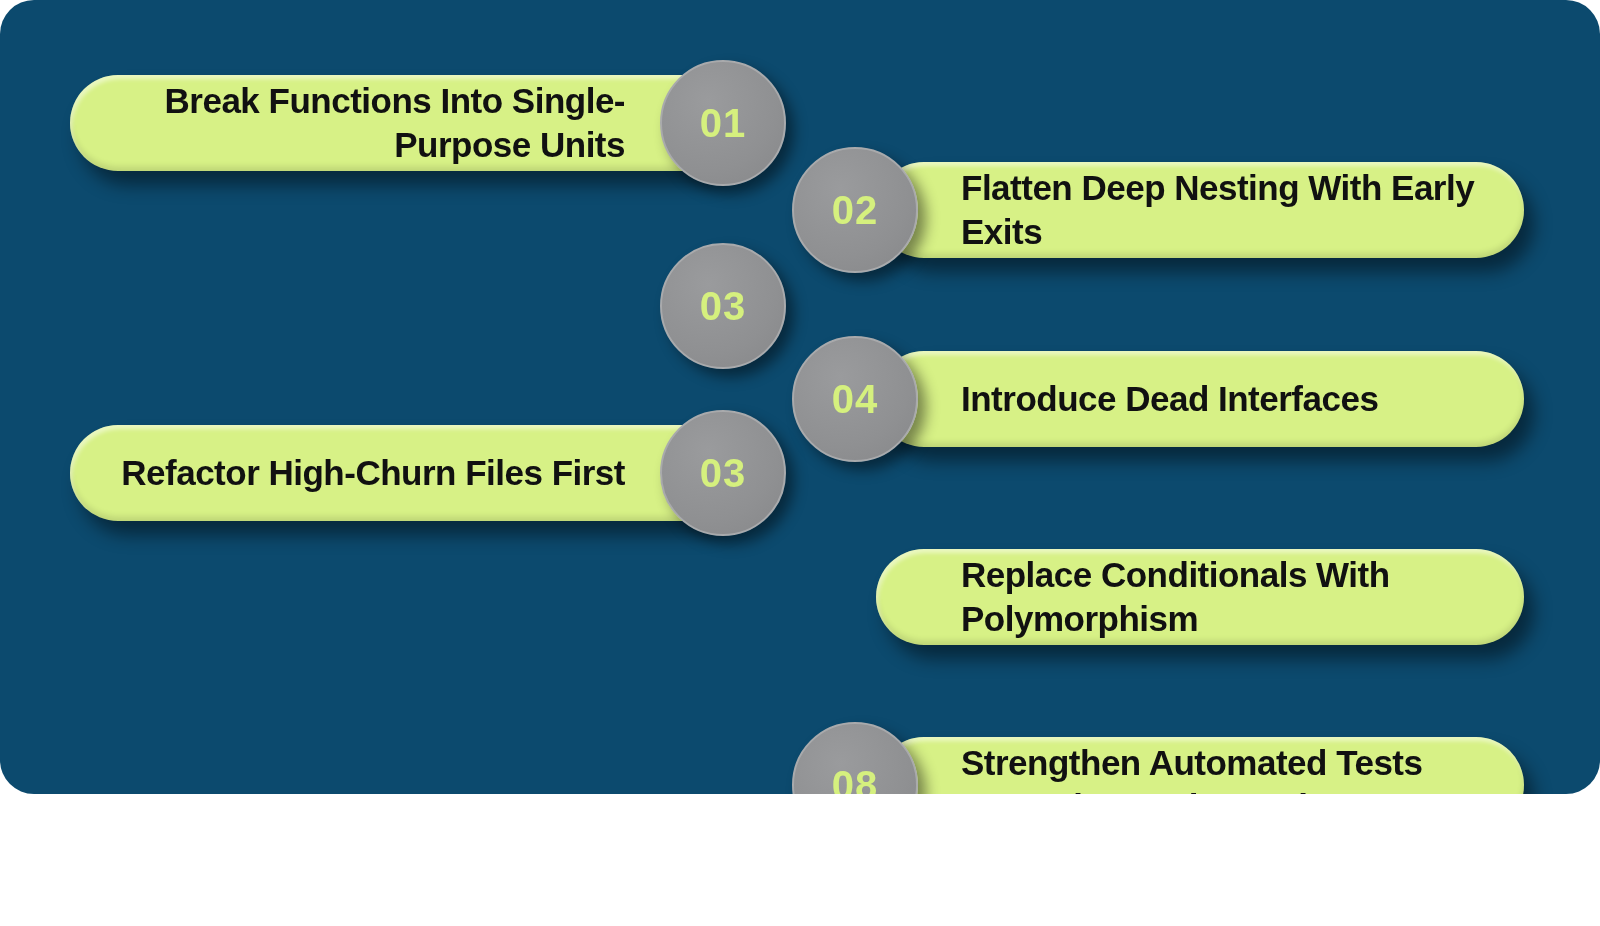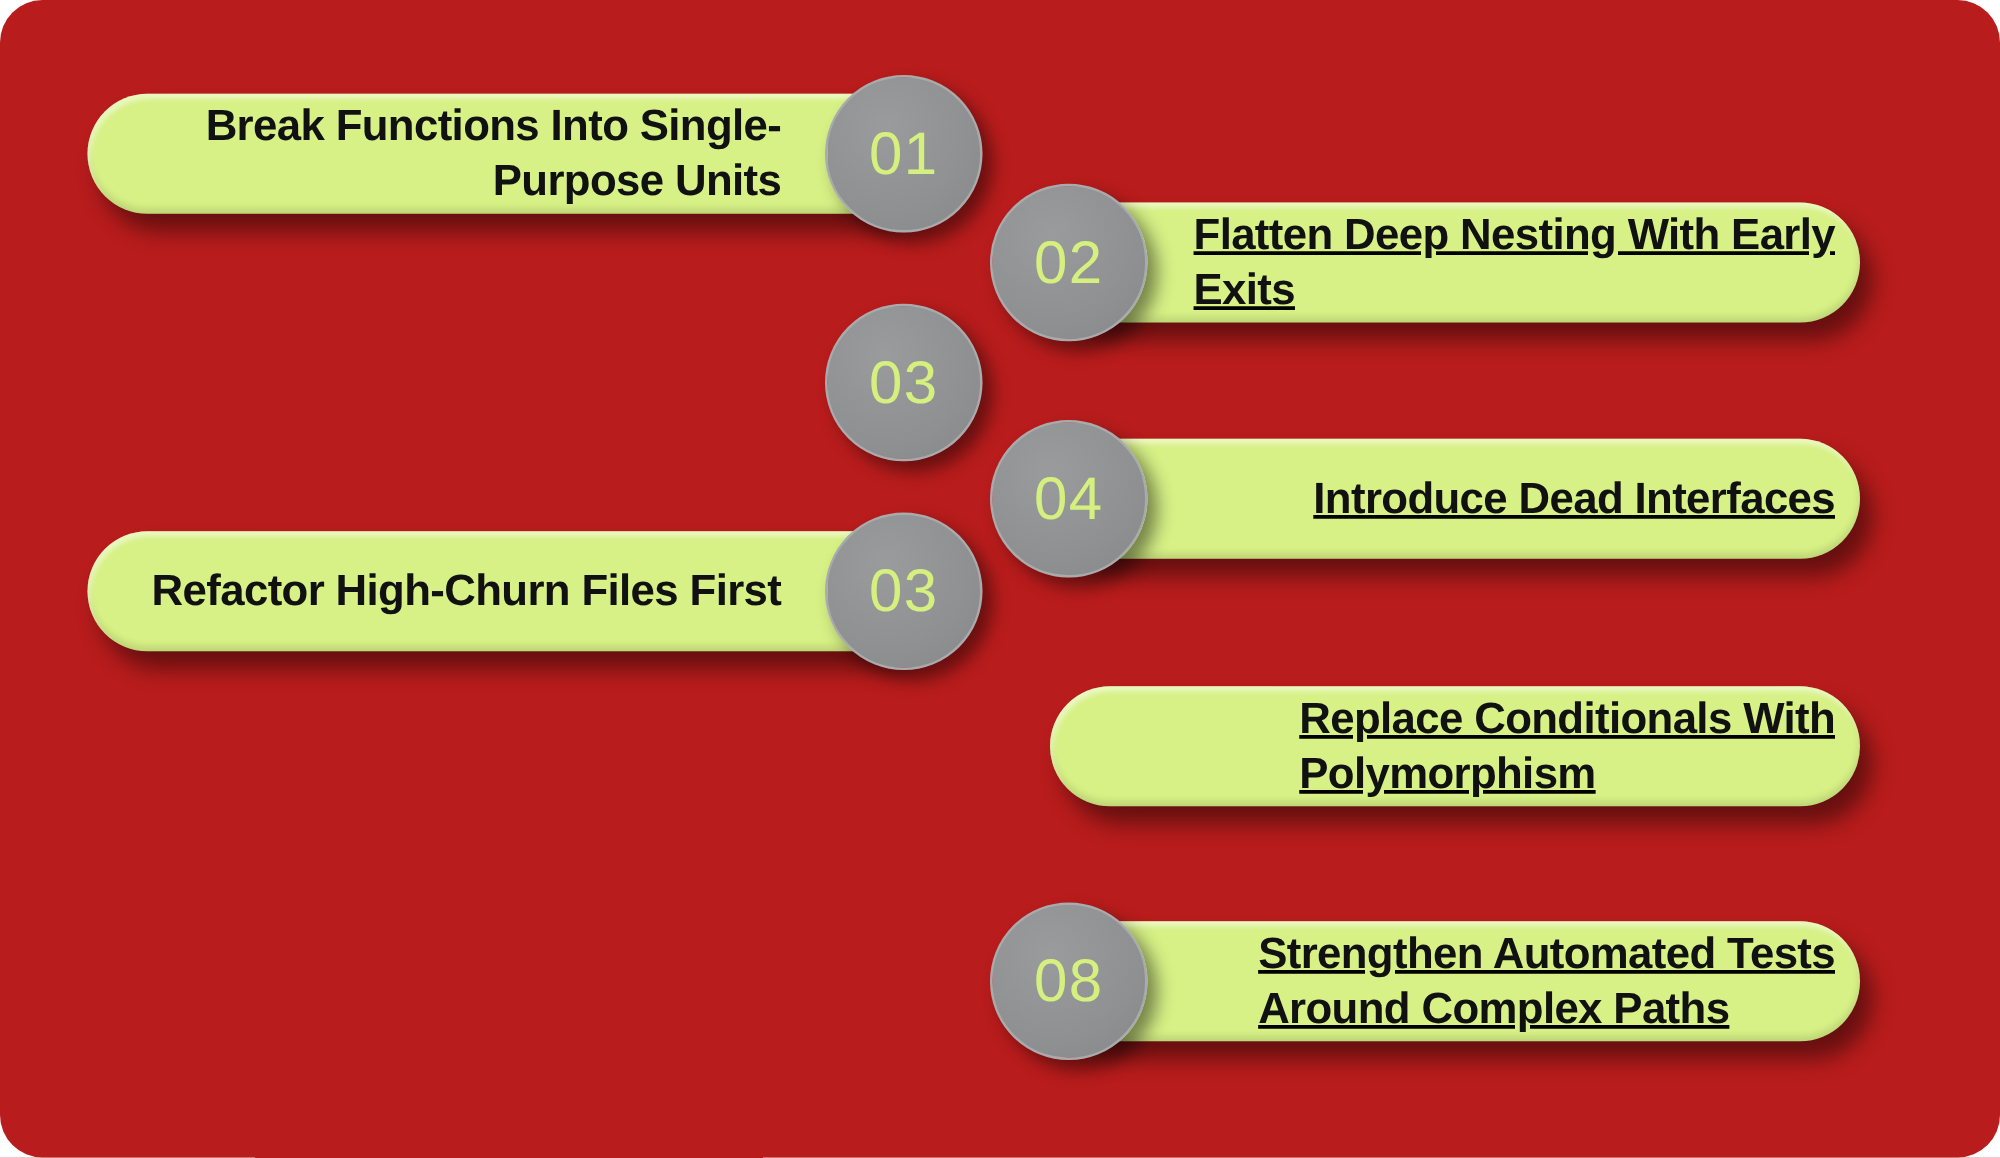--- a/index.html
+++ b/index.html
@@ -8,22 +8,22 @@
     width: 1600px;
     height: 926px;
     background: #ffffff;
     font-family: "Liberation Sans", "DejaVu Sans", sans-serif;
     overflow: hidden;
   }
   .canvas {
     position: absolute;
     left: 0; top: 0;
     width: 1600px;
-    height: 926px;
-    background: #b91c1c;
+    height: 794px;
+    background: #0c4a6e;
     border-radius: 34px;
     overflow: hidden;
   }
   .row {
     position: absolute;
     left: 0;
     width: 100%;
     height: 126px;
   }
   .bar {
@@ -40,25 +40,24 @@
                 10px 14px 18px rgba(0,0,0,0.45);
     z-index: 1;
   }
   .row.left .bar {
     left: 70px;
     width: 670px;
     padding: 0 115px 0 42px;
     justify-content: flex-end;
   }
   .row.right .bar {
-    left: 840px;
+    left: 876px;
     width: 648px;
     padding: 0 20px 0 85px;
-    justify-content: flex-end;
-    text-decoration: underline;
+    justify-content: flex-start;
   }
   .bar-text {
     font-size: 35px;
     font-weight: 700;
     letter-spacing: -0.5px;
     line-height: 44px;
     color: #111111;
     white-space: pre;
   }
   .row.left .bar-text { text-align: right; }
@@ -74,22 +73,22 @@
     box-sizing: border-box;
     display: flex;
     align-items: center;
     justify-content: center;
     box-shadow: 8px 8px 14px rgba(0,0,0,0.45);
     z-index: 2;
   }
   .row.left .circle { left: 660px; }
   .row.right .circle { left: 792px; }
   .num {
-    font-size: 48px;
-    font-weight: 400;
+    font-size: 40px;
+    font-weight: 700;
     letter-spacing: 1px;
     color: #d5f07e;
   }
   
   .r1 { top: 60px; }
   .r2 { top: 147px; }
   .r3 { top: 243px; }
   .r4 { top: 336px; }
   .r5 { top: 410px; }
   .r6 { top: 534px; }

